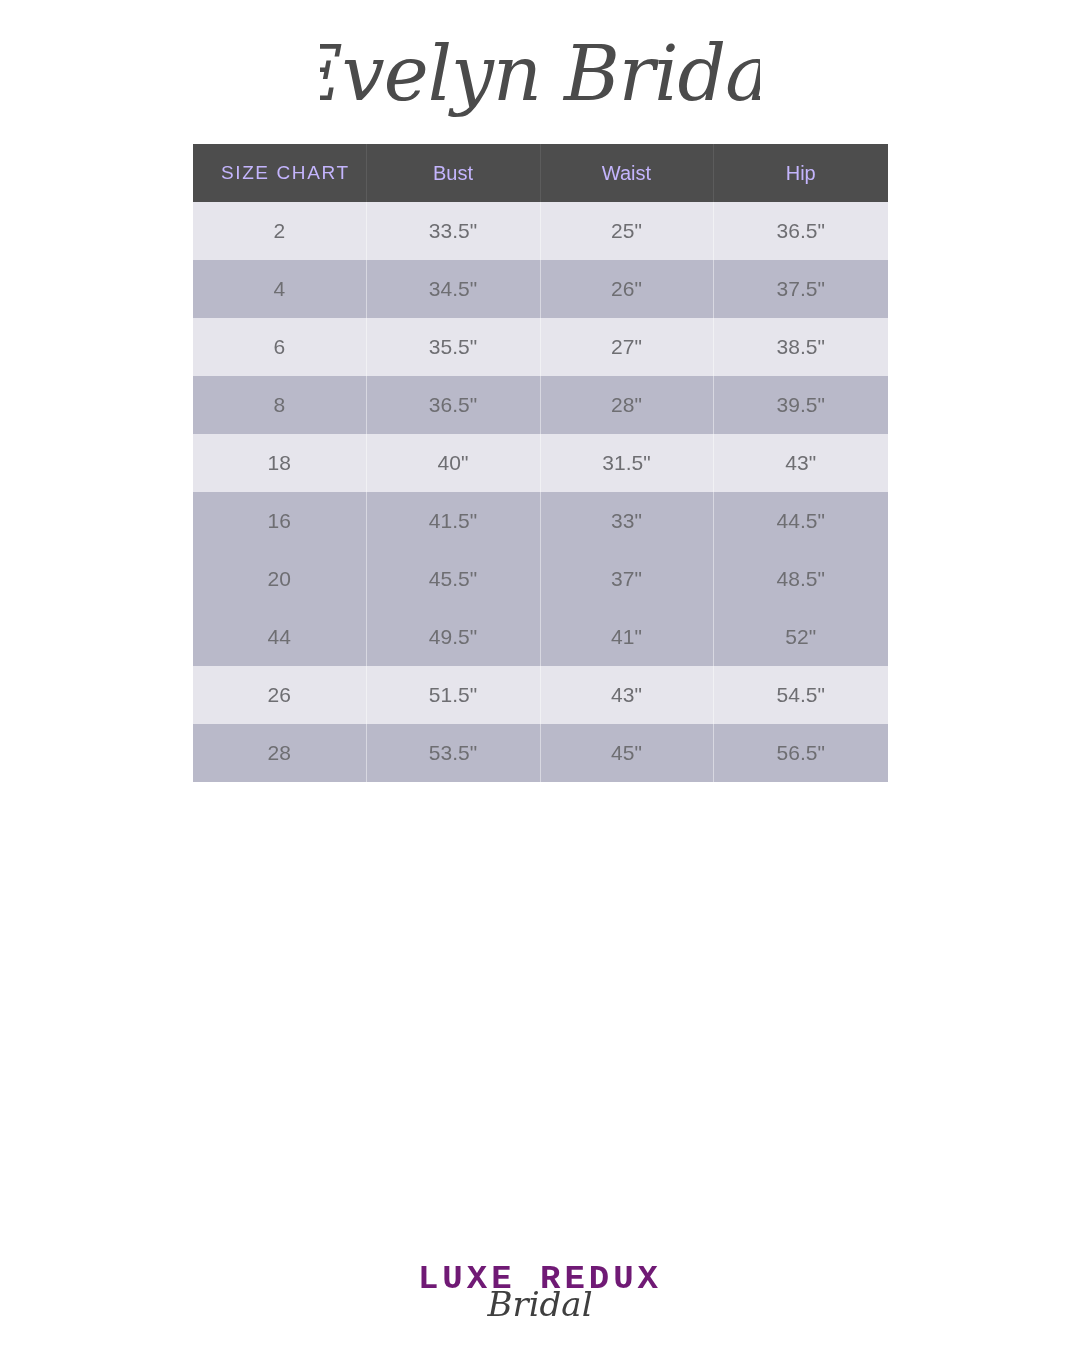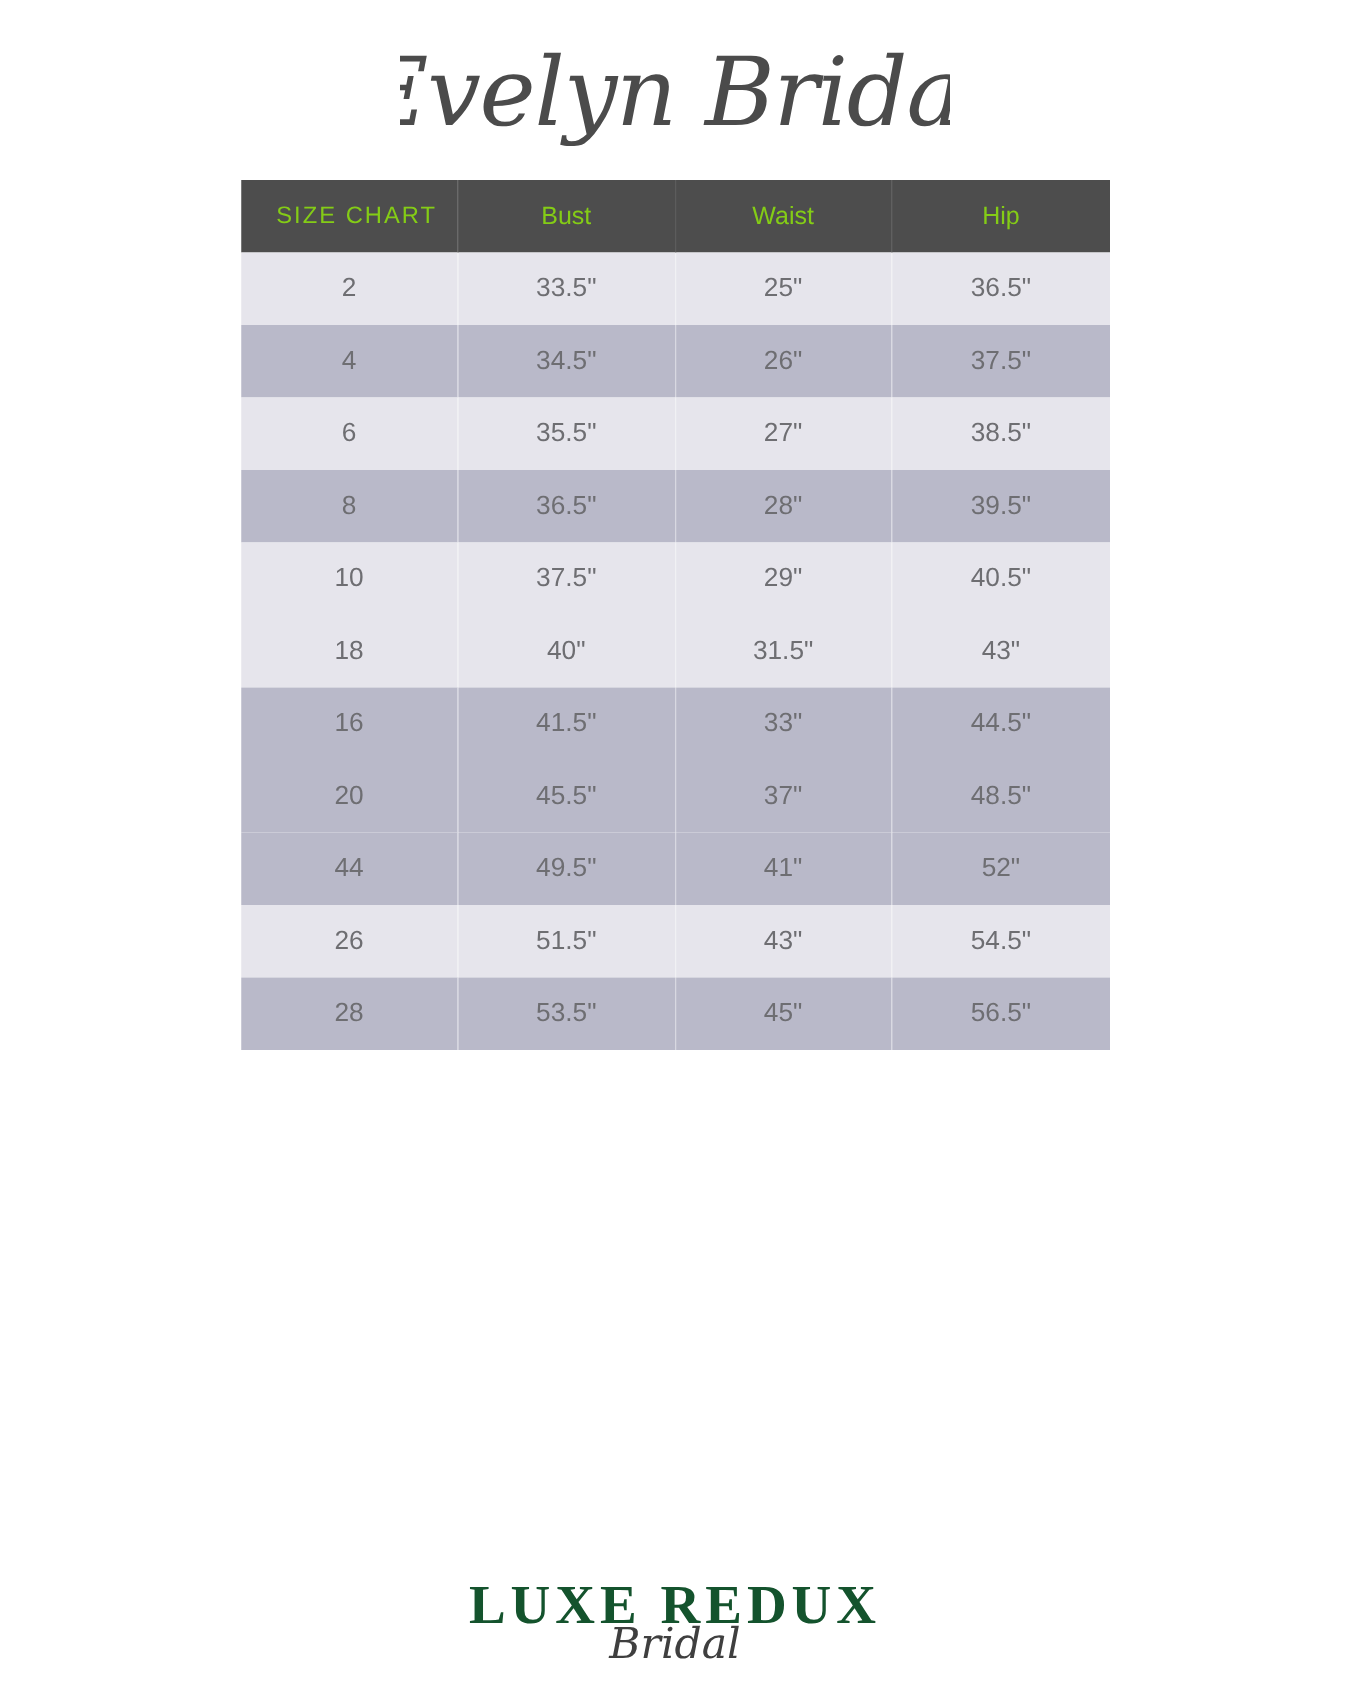--- a/index.html
+++ b/index.html
@@ -46,21 +46,21 @@
     border-collapse: collapse;
     table-layout: fixed;
   }
   .size-table col.c-size { width: 173px; }
   .size-table col.c-bust { width: 174px; }
   .size-table col.c-waist { width: 173px; }
   .size-table col.c-hip  { width: 175px; }
 
   .size-table thead th {
     background: #4d4d4d;
-    color: #84cc16;
+    color: #c4b5fd;
     height: 58px;
     font-weight: 400;
     font-size: 20px;
     text-align: center;
     vertical-align: middle;
     border-right: 1px solid #5c5c5c;
     padding: 0;
   }
   .size-table thead th:last-child { border-right: none; }
   .size-table thead th.th-size {
@@ -87,25 +87,25 @@
 
   
   .footer-logo {
     position: absolute;
     left: 0;
     top: 1262px;
     width: 1080px;
     text-align: center;
   }
   .footer-wordmark {
-    font-family: Liberation Serif, serif;
+    font-family: Liberation Mono, monospace;
     font-weight: bold;
-    font-size: 44px;
+    font-size: 34px;
     letter-spacing: 4px;
-    color: #14532d;
+    color: #701a75;
     line-height: 1;
     display: block;
   }
   .footer-script-svg {
     display: block;
     margin: -14px auto 0 auto;
     width: 200px;
     height: 46px;
   }
   .footer-script-svg text {
@@ -158,26 +158,20 @@
       <td>27"</td>
       <td>38.5"</td>
     </tr>
     <tr class="row-dark">
       <td>8</td>
       <td>36.5"</td>
       <td>28"</td>
       <td>39.5"</td>
     </tr>
     <tr class="row-light">
-      <td>10</td>
-      <td>37.5"</td>
-      <td>29"</td>
-      <td>40.5"</td>
-    </tr>
-    <tr class="row-light">
       <td>18</td>
       <td>40"</td>
       <td>31.5"</td>
       <td>43"</td>
     </tr>
     <tr class="row-dark">
       <td>16</td>
       <td>41.5"</td>
       <td>33"</td>
       <td>44.5"</td>

